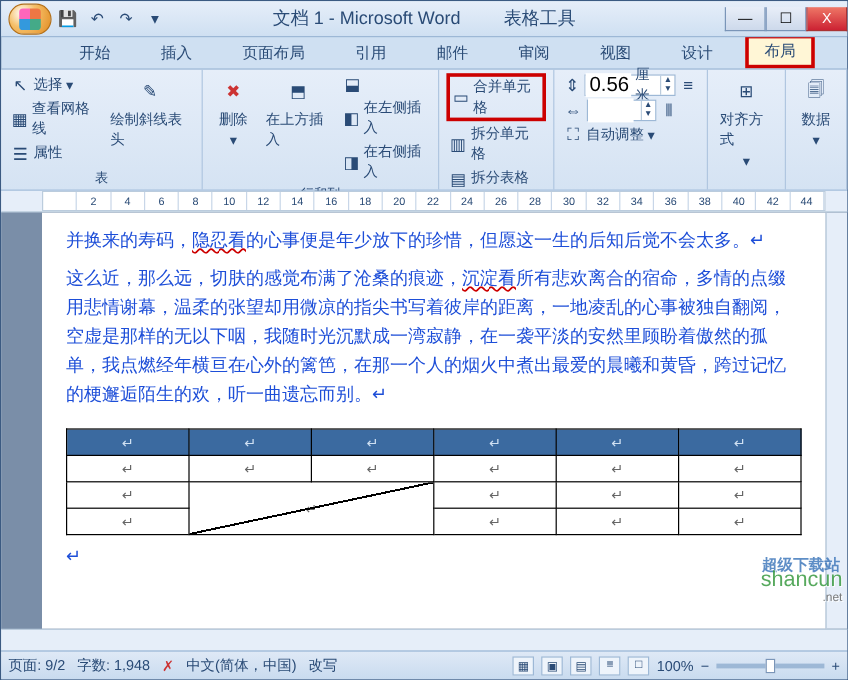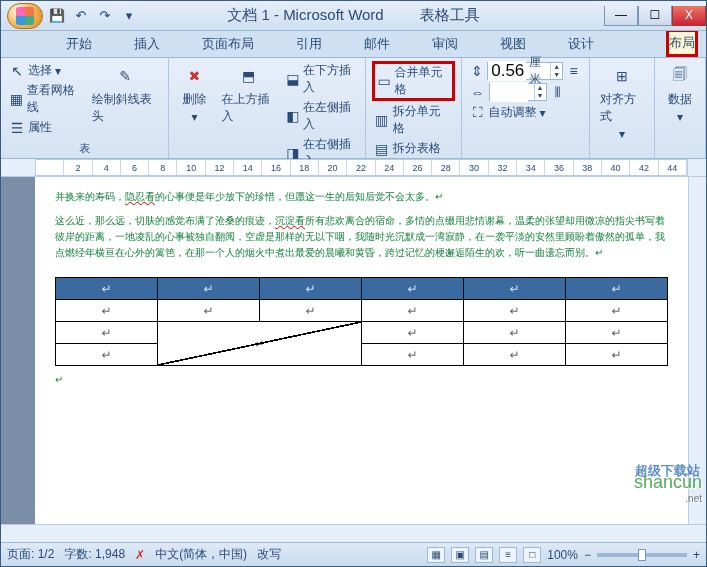--- a/index.html
+++ b/index.html
@@ -9,21 +9,21 @@
 .qat { display:flex; align-items:center; gap:4px; padding:0 6px; }
 .office-btn { width:36px; height:26px; border-radius:18px; background:radial-gradient(circle at 30% 30%,#fff,#f6c06a 40%,#e08a1f); border:1px solid #b36f17; display:flex; align-items:center; justify-content:center; }
 .office-logo { width:18px; height:18px; border-radius:3px; background:conic-gradient(#e74 0 25%,#4a8 0 50%,#39d 0 75%,#f6b 0); }
 .qat-btn { width:20px; height:20px; display:flex; align-items:center; justify-content:center; font-size:13px; color:#2a4b76; cursor:pointer; }
 .title-text { position:absolute; left:50%; transform:translateX(-50%); font-size:15px; color:#2a4b76; display:flex; gap:36px; }
 .winctrls { margin-left:auto; display:flex; }
 .winbtn { width:34px; height:20px; border:1px solid #7a95b8; border-top:none; display:flex; align-items:center; justify-content:center; font-size:12px; background:linear-gradient(#e8eef8,#cdd9eb); }
 .winbtn.close { background:linear-gradient(#e76,#c23); color:#fff; border-color:#a33; }
 .tabs { height:26px; display:flex; align-items:end; padding-left:50px; gap:12px; }
 .tab { padding:4px 14px; font-size:13px; color:#2a4b76; cursor:pointer; border:1px solid transparent; border-bottom:none; }
-.tab.layout { border:3px solid #c00; padding:2px 0; background:#fff6d6;margin-left:45px; }
+.tab.layout { border:3px solid #c00; padding:2px 13px; background:#fff6d6; }
 .ribbon { height:102px; background:linear-gradient(#e6eef9,#d5e3f3); border-top:1px solid #9db8d6; border-bottom:1px solid #9db8d6; display:flex; }
 .group { border-right:1px solid #b0c6e0; display:flex; flex-direction:column; padding:3px 6px 1px; }
 .group-body { flex:1; display:flex; gap:4px; }
 .group-label { text-align:center; font-size:11px; color:#2a4b76; padding:1px 0; }
 .rbtn { display:flex; align-items:center; gap:3px; font-size:12px; color:#2a4b76; padding:1px 2px; cursor:pointer; }
 .rbig { display:flex; flex-direction:column; align-items:center; gap:2px; font-size:12px; color:#2a4b76; padding:2px 4px; cursor:pointer; min-width:38px; }
 .ricon { width:16px; height:16px; display:inline-flex; align-items:center; justify-content:center; font-size:14px; }
 .ricon-lg { width:26px; height:26px; }
 .vstack { display:flex; flex-direction:column; gap:1px; }
 .merge-hilite { border:3px solid #c00; padding:0 2px; }
@@ -32,21 +32,21 @@
 .spinner-unit { padding:0 3px; }
 .spinner-arrows { display:flex; flex-direction:column; border-left:1px solid #bcd; }
 .spinner-arrows span { font-size:7px; line-height:8px; padding:0 2px; cursor:pointer; }
 .ruler { height:18px; background:#e6eef9; border-bottom:1px solid #bcd; position:relative; font-size:9px; color:#2a4b76; overflow:hidden; }
 .ruler-track { position:absolute; left:34px; right:18px; top:0; bottom:0; background:#fff; border:1px solid #bcd; display:flex; }
 .ruler-tick { flex:1; border-right:1px solid #c8d6e8; text-align:center; line-height:16px; }
 .vscroll { position:absolute; right:0; top:0; width:18px; bottom:0; background:#e6eef9; border-left:1px solid #bcd; }
 .doc-area { flex:1; position:relative; background:#7a8ea8; overflow:hidden; }
 .hscroll { height:18px; background:#e6eef9; border-top:1px solid #bcd; display:flex; align-items:center; }
 .page { position:absolute; left:34px; top:0; right:18px; bottom:0; background:#fff; padding:12px 20px; overflow:hidden; }
-.page p { font-size:10px; color:#15803d; line-height:1.6; margin-bottom:8px; }
+.page p { font-size:15px; color:#1d4ed8; line-height:1.6; margin-bottom:8px; }
 .redline { border-bottom:2px wavy #c00; text-decoration:underline wavy #c00; }
 .tbl { border-collapse:collapse; width:100%; margin-top:16px; }
 .tbl td { border:1px solid #000; height:22px; font-size:12px; text-align:center; color:#666; }
 .tbl tr:first-child td { background:#3b6aa0; color:#cfe0f2; }
 .merged-diag { position:relative; }
 .merged-diag::after { content:""; position:absolute; left:0; top:0; right:0; bottom:0; background:linear-gradient(to bottom right,transparent 49%,#000 49%,#000 51%,transparent 51%); }
 .statusbar { height:24px; background:linear-gradient(#dfe9f6,#c9dbef); border-top:1px solid #9db8d6; display:flex; align-items:center; font-size:12px; color:#2a4b76; padding:0 6px; gap:10px; }
 .statusbar .right { margin-left:auto; display:flex; align-items:center; gap:6px; }
 .zoom-slider { width:90px; height:4px; background:#9db8d6; position:relative; }
 .zoom-thumb { position:absolute; left:50%; top:-4px; width:8px; height:12px; background:#fff; border:1px solid #7a95b8; transform:translateX(-50%); }
@@ -122,21 +122,20 @@
           <span>删除</span>
             <span>▾</span>
         </div>
         <div class="rbig">
           <span class="ricon ricon-lg">⬒</span>
           <span>在上方插入</span>
         </div>
         <div class="vstack">
           <div class="rbtn">
               <span class="ricon">⬓</span>
-              <span>在下方插入</span>
             </div>
           <div class="rbtn">
               <span class="ricon">◧</span>
               <span>在左侧插入</span>
             </div>
           <div class="rbtn">
               <span class="ricon">◨</span>
               <span>在右侧插入</span>
             </div>
         </div>
@@ -287,21 +286,21 @@
       <p style="margin-top:6px">↵</p>
     </div>
     <div class="vscroll"></div>
     <div class="watermark-top">超级下载站</div>
     <div class="watermark"><span>shancun</span><small>.net</small></div>
   </div>
 
   <div class="hscroll"></div>
 
   <div class="statusbar">
-    <span>页面: 1/2</span>
+    <span>页面: 9/2</span>
     <span>字数: 1,948</span>
     <span style="color:#c33">✗</span>
     <span>中文(简体，中国)</span>
     <span>改写</span>
     <div class="right">
       <span class="viewbtn">▦</span>
       <span class="viewbtn">▣</span>
       <span class="viewbtn">▤</span>
       <span class="viewbtn">≡</span>
       <span class="viewbtn">□</span>

